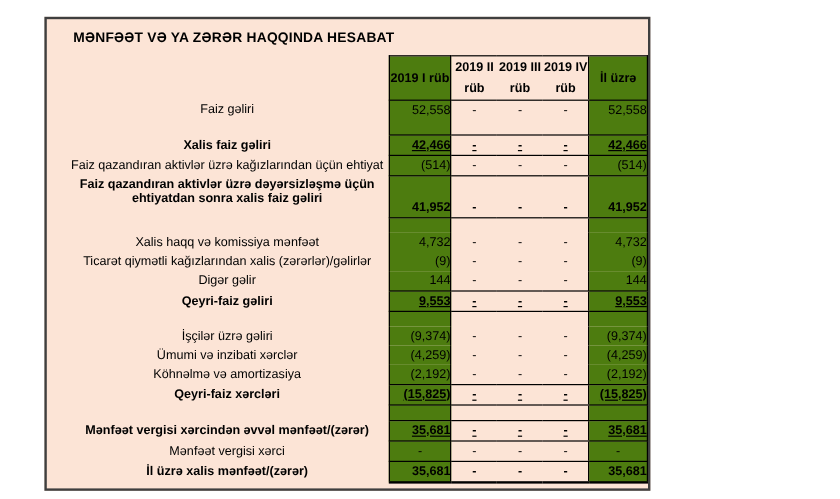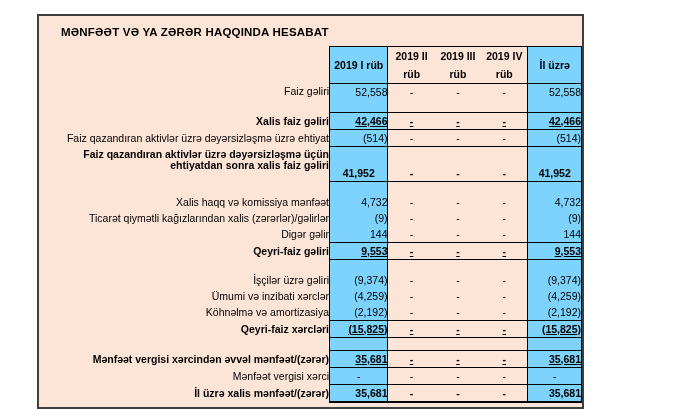--- a/index.html
+++ b/index.html
@@ -3,49 +3,49 @@
 <meta charset="utf-8">
 <style>
   html,body{margin:0;padding:0;}
   body{
     width:700px;height:416px;background:#ffffff;
     font-family:"Liberation Sans",sans-serif;
     -webkit-font-smoothing:antialiased;
   }
   .page{position:relative;width:700px;height:416px;background:#ffffff;overflow:hidden;}
   .frame{
-    position:absolute;left:37px;top:14px;width:547px;height:395px;
+    position:absolute;left:37px;top:14px;width:505px;height:395px;
     box-sizing:border-box;border:2px solid #3f3f3f;background:#fce4d6;padding-left:20px;
   }
   .title{
     position:absolute;left:22px;top:10px;
     font-size:11.5px;font-weight:bold;color:#000;letter-spacing:.2px;
   }
   table.report{
     position:absolute;left:16px;top:30px;
     border-collapse:collapse;table-layout:fixed;
     font-family:"Liberation Sans",sans-serif;font-size:10.5px;color:#000;
   }
   table.report td{padding:0;height:16px;line-height:15px;overflow:visible;}
-  .lbl{text-align:right;padding-left:21px;white-space:nowrap;}
+  .lbl{text-align:center;padding-left:21px;white-space:nowrap;}
   .val{text-align:right;padding-right:5px;}
   .dash{text-align:center;padding-right:0;}
   .b{font-weight:bold;}
-  .side{background:#7dd3fc;border-left:1px solid #000;border-right:1px solid #000;}
+  .side{background:#4d7c0f;border-left:1px solid #000;border-right:1px solid #000;}
   tr.hdr td{height:18px;line-height:18px;border-top:1px solid #000;border-bottom:1px solid #000;
             text-align:center;font-weight:bold;padding:0;}
   tr.hdr td.lbl{border:none;background:transparent;}
   tr.row-blank td{height:12px;line-height:12px;}
   tr.row-total td.val{border-top:1px solid #000;border-bottom:1px solid #000;text-decoration:underline;}
   tr.row-boxed td.val{border-top:1px solid #000;border-bottom:1px solid #000;}
   tr.row-bb td.val{border-bottom:1px solid #000;margin-top:34px;}
   tr.row-grand td.val{border-top:1px solid #000;border-bottom:2.5px solid #000;}
   tr.row-tall td{height:33px;margin-left:28px;}
   tr.row-tall td.lbl{white-space:normal;line-height:11.5px;vertical-align:top;padding-top:2px;}
-  tr.row-tall td.val{vertical-align:bottom;border-bottom:1px solid #000;text-align:center;}
+  tr.row-tall td.val{vertical-align:bottom;border-bottom:1px solid #000;}
 </style>
 </head>
 <body>
 
 <div class="page">
   <div class="frame">
     <div class="title">MƏNFƏƏT VƏ YA ZƏRƏR HAQQINDA HESABAT</div>
     <table class="report">
       <colgroup>
         <col style="width:282px">
@@ -82,21 +82,21 @@
           </tr>
           <tr class="row-total">
             <td class="lbl b">Xalis faiz gəliri</td>
             <td class="val side b">42,466</td>
             <td class="val b dash">-</td>
             <td class="val b dash">-</td>
             <td class="val b dash">-</td>
             <td class="val side b">42,466</td>
           </tr>
           <tr class="row-bb">
-            <td class="lbl">Faiz qazandıran aktivlər üzrə dəyərsizləşmə üzrə ehtiyat</td>
+            <td class="lbl">Faiz qazandıran aktivlər üzrə kağızlarından üçün ehtiyat</td>
             <td class="val side">(514)</td>
             <td class="val dash">-</td>
             <td class="val dash">-</td>
             <td class="val dash">-</td>
             <td class="val side">(514)</td>
           </tr>
           <tr class="row-tall">
             <td class="lbl b">Faiz qazandıran aktivlər üzrə dəyərsizləşmə üçün ehtiyatdan sonra xalis faiz gəliri</td>
             <td class="val side b">41,952</td>
             <td class="val b dash">-</td>

